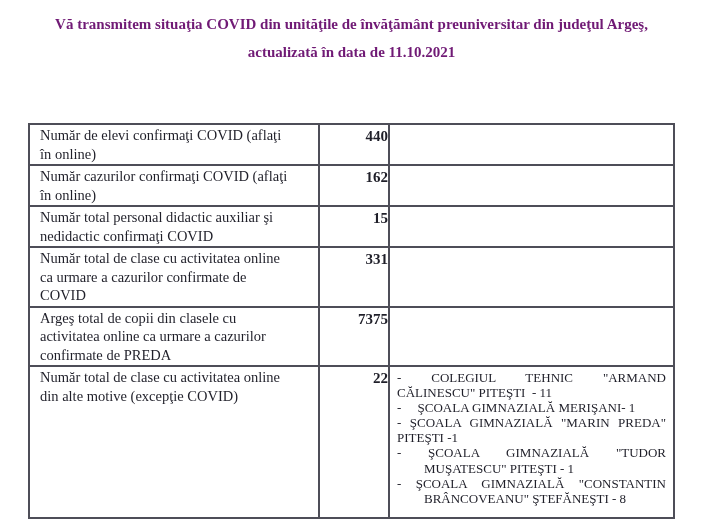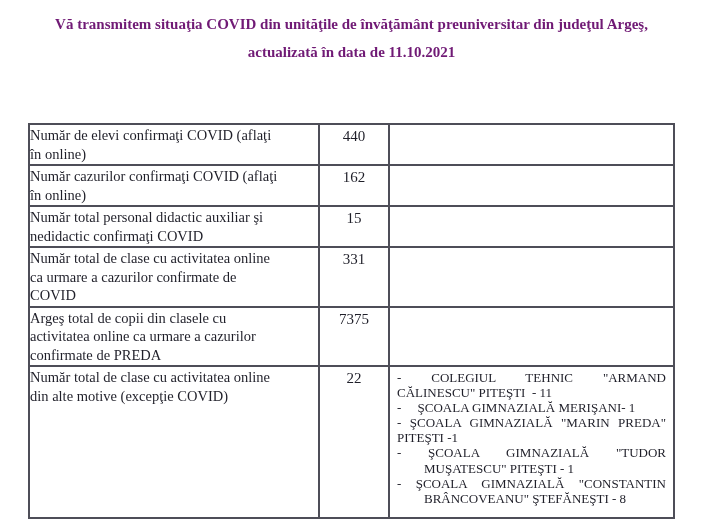--- a/index.html
+++ b/index.html
@@ -45,29 +45,29 @@
   col.c3 { width: 285px; }
 
   tr.row-1 { height: 37px; }
   tr.row-2 { height: 37px; }
   tr.row-3 { height: 39px; }
   tr.row-4 { height: 52px; }
   tr.row-5 { height: 58px; }
   tr.row-6 { height: 152px; }
 
   td.c-label {
-    padding: 1px 4px 1px 0;
+    padding: 1px 4px 1px 10px;
     font-size: 14.5px;
     line-height: 18.5px;
   }
   .lbl-line { white-space: nowrap; }
 
   td.c-value {
-    text-align: center;
-    font-weight: normal;
+    text-align: right;
+    font-weight: bold;
     font-size: 15px;
     padding-top: 2px;
     line-height: 18px;
   }
 
   td.c-notes {
     padding: 3px 7px 2px 7px;
     font-size: 13px;
     line-height: 15.1px;
   }

